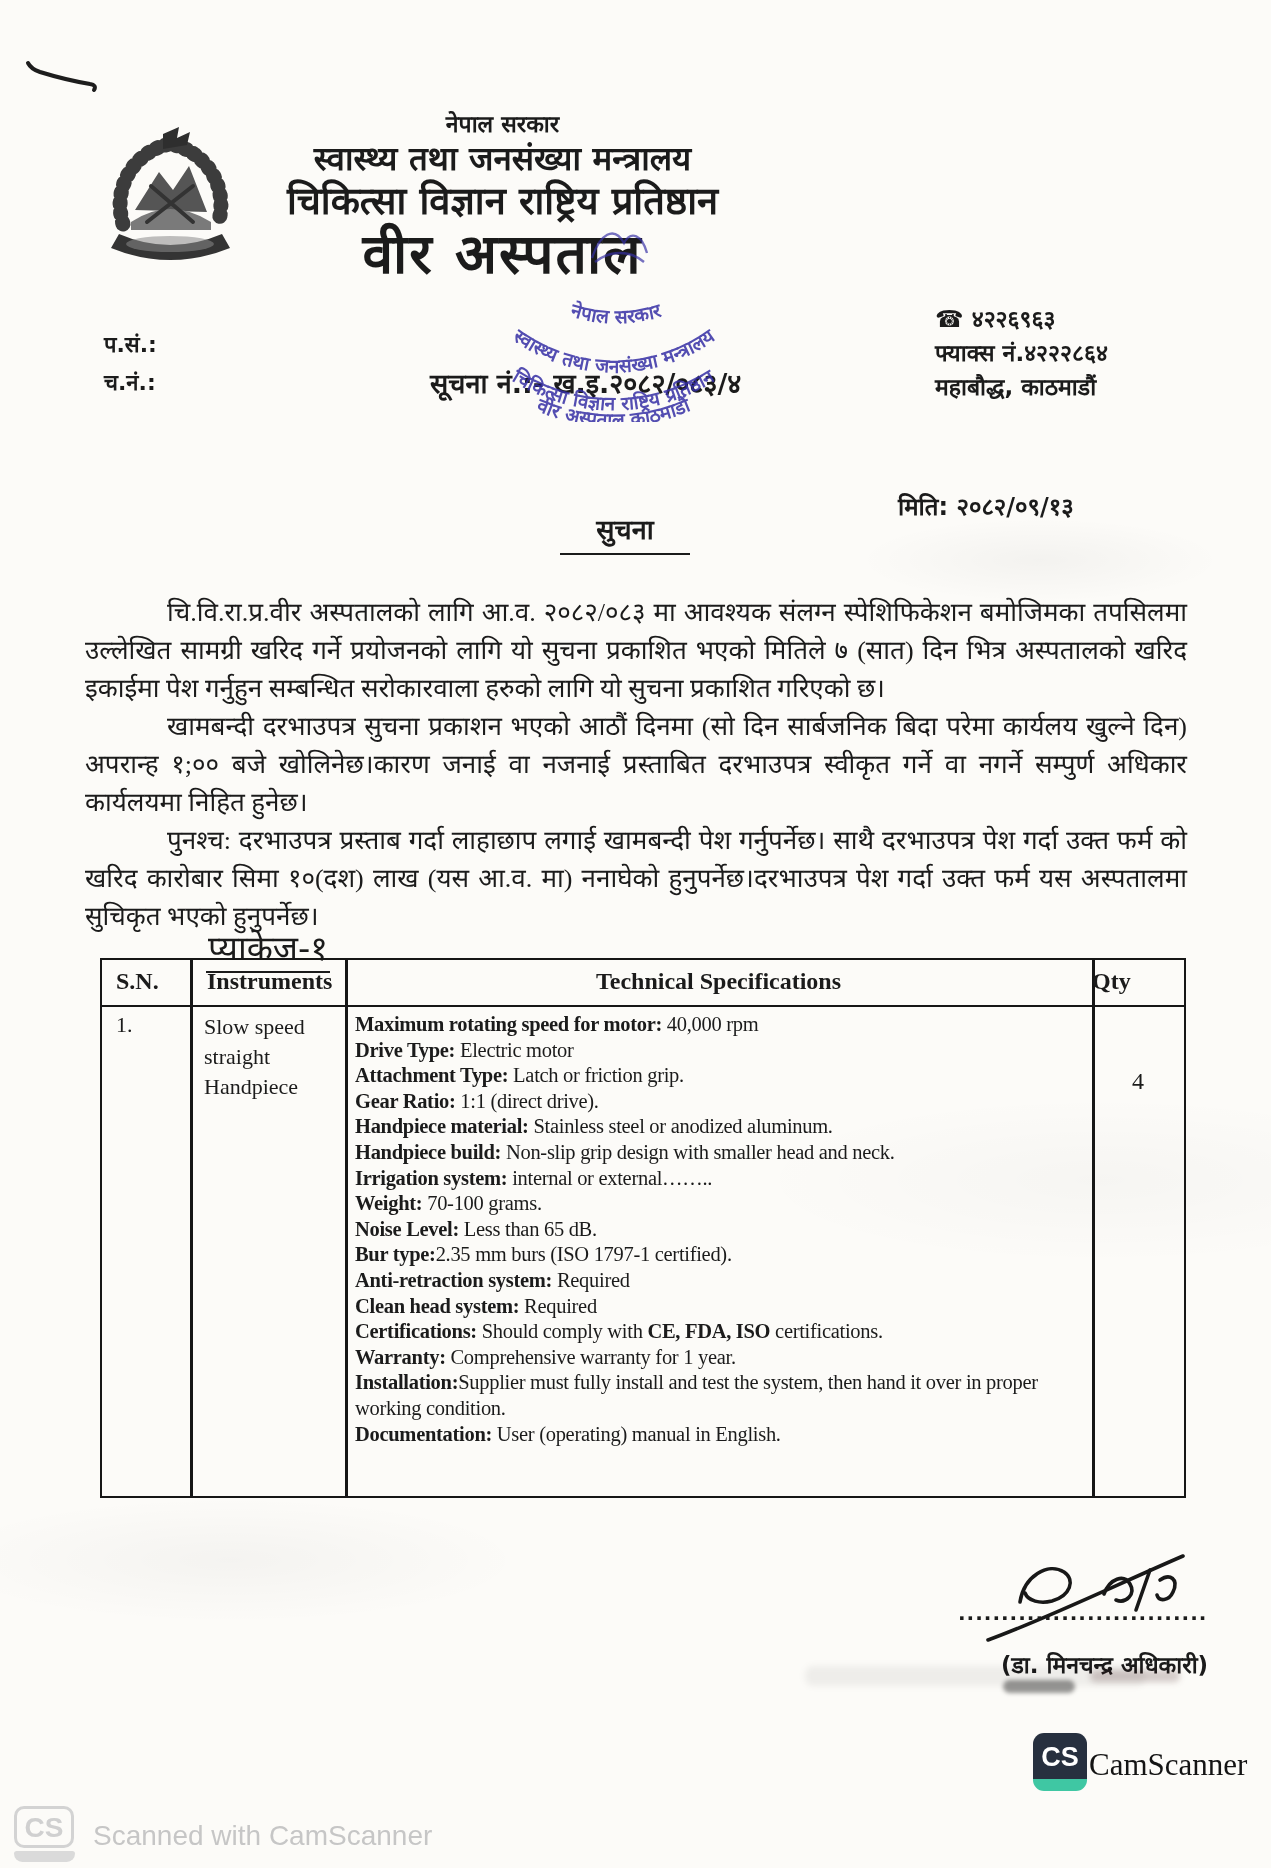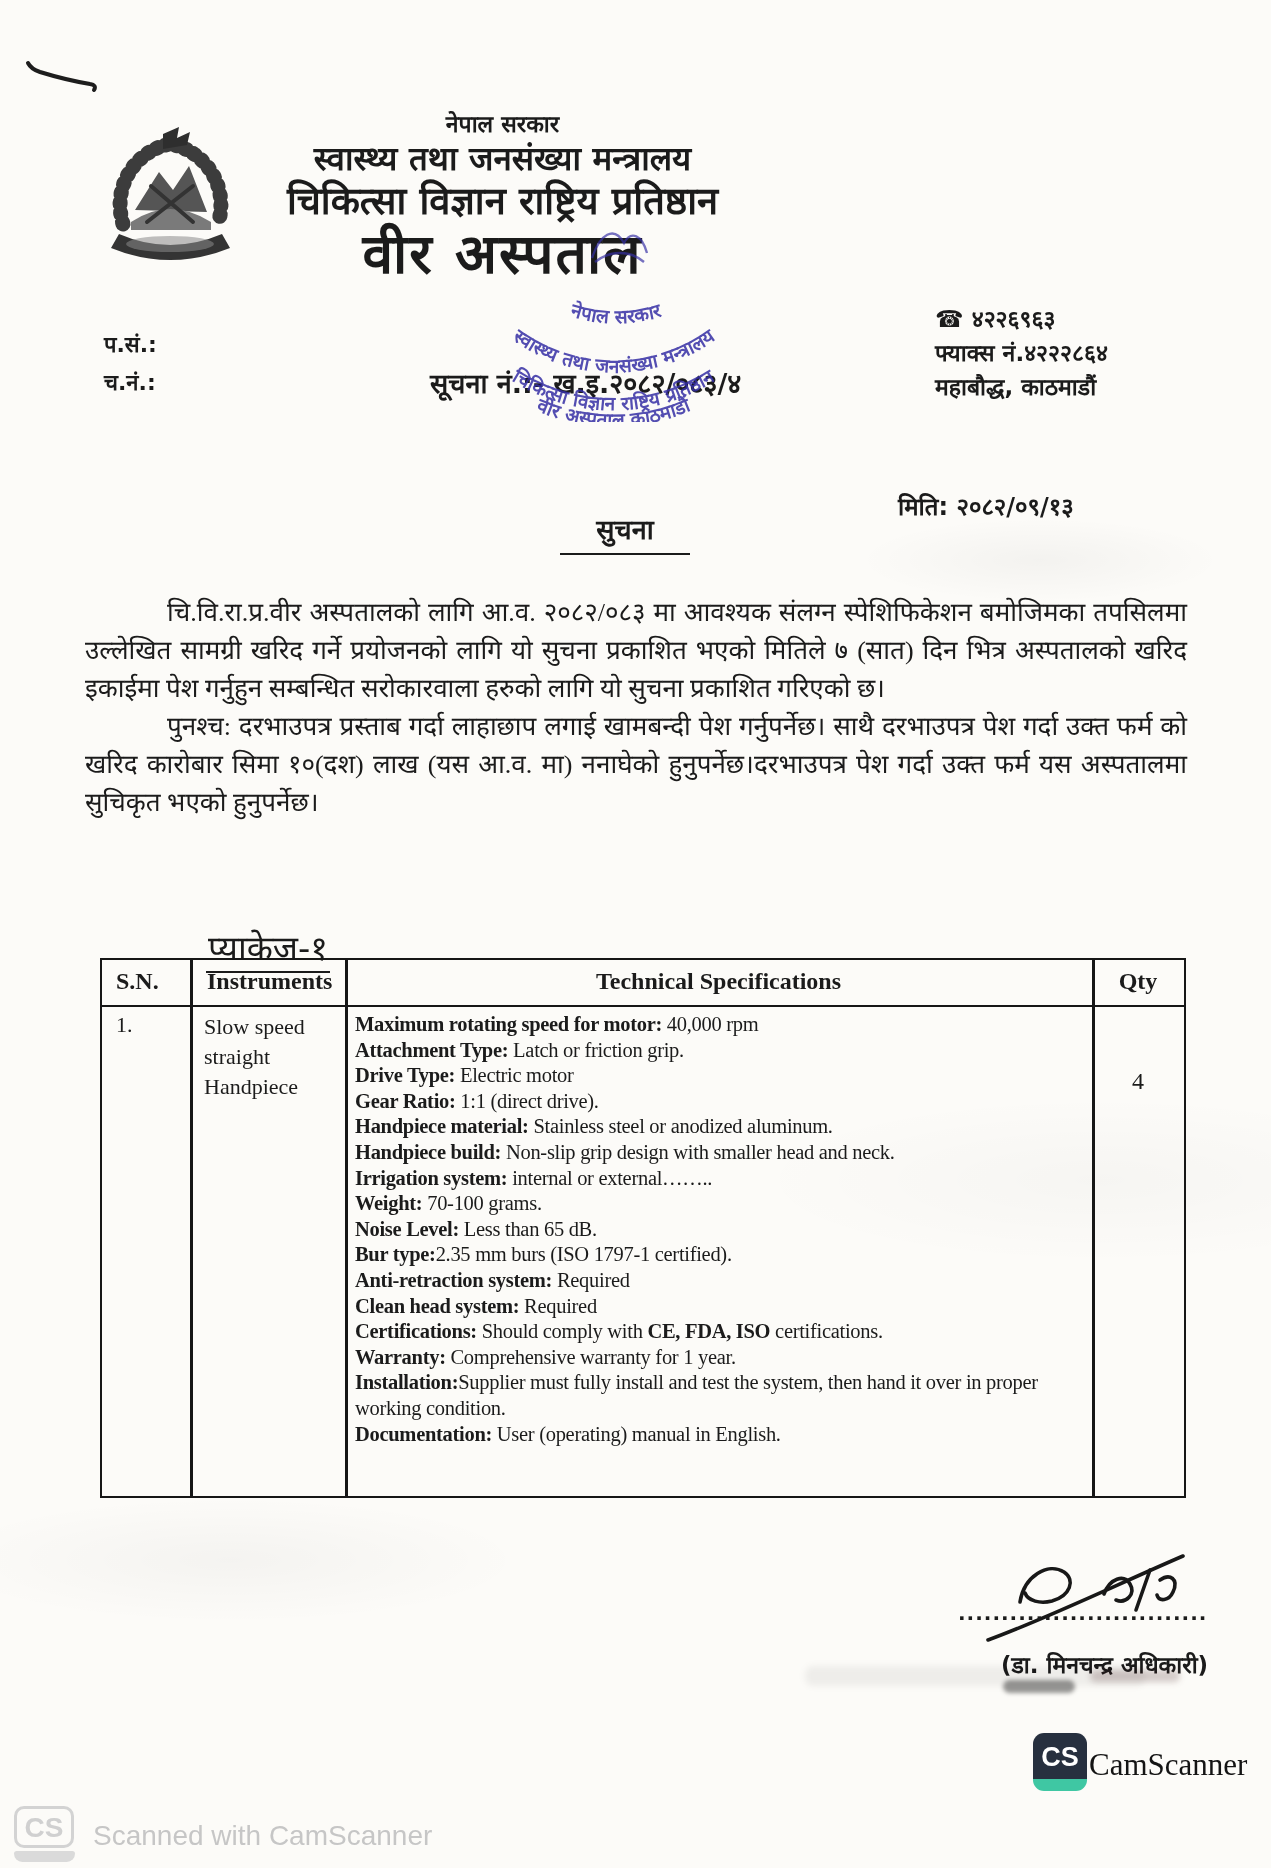--- a/index.html
+++ b/index.html
@@ -109,41 +109,42 @@
   </div>
 
   <div id="notice-no" class="abs">सूचना नं.:- ख.इ.२०८२/०८३/४</div>
 
   <div id="date-line" class="abs">मिति: २०८२/०९/१३</div>
 
   <div id="notice-title" class="abs">सुचना</div>
 
   <div id="body-text" class="abs">
     <p>चि.वि.रा.प्र.वीर अस्पतालको लागि आ.व. २०८२/०८३ मा आवश्यक संलग्न स्पेशिफिकेशन बमोजिमका तपसिलमा उल्लेखित सामग्री खरिद गर्ने प्रयोजनको लागि यो सुचना प्रकाशित भएको मितिले ७ (सात) दिन भित्र अस्पतालको खरिद इकाईमा पेश गर्नुहुन सम्बन्धित सरोकारवाला हरुको  लागि यो सुचना प्रकाशित गरिएको छ।</p>
+    <p>खामबन्दी दरभाउपत्र सुचना प्रकाशन भएको आठौं दिनमा (सो दिन सार्बजनिक बिदा परेमा कार्यलय खुल्ने दिन) अपरान्ह १;०० बजे खोलिनेछ।कारण जनाई वा नजनाई प्रस्ताबित दरभाउपत्र स्वीकृत गर्ने वा नगर्ने सम्पुर्ण अधिकार कार्यलयमा निहित हुनेछ।</p>
     <p>पुनश्च: दरभाउपत्र प्रस्ताब गर्दा लाहाछाप लगाई खामबन्दी पेश गर्नुपर्नेछ। साथै दरभाउपत्र पेश गर्दा उक्त फर्म को खरिद कारोबार सिमा १०(दश) लाख (यस आ.व. मा) ननाघेको हुनुपर्नेछ।दरभाउपत्र पेश गर्दा उक्त फर्म यस अस्पतालमा सुचिकृत भएको हुनुपर्नेछ।</p>
   </div>
 
   <div id="package" class="abs">प्याकेज-१</div>
 
   <div id="spec-table" class="abs">
     <div class="v-line" style="left:88px"></div>
     <div class="v-line" style="left:243px"></div>
     <div class="v-line" style="left:990px"></div>
     <div id="hdr-row">
       <div class="th" style="left:14px">S.N.</div>
       <div class="th" style="left:105px">Instruments</div>
       <div class="th" style="left:243px;width:747px;text-align:center">Technical Specifications</div>
-      <div class="th" style="left:990px;width:92px;text-align:center">Qty</div>
+      <div class="th" style="left:990px;width:92px;">Qty</div>
     </div>
     <div class="cell" style="left:14px;top:52px">1.</div>
     <div class="cell" style="left:102px;top:52px;width:128px;line-height:30px">Slow speed straight Handpiece</div>
     <div class="cell" style="left:253px;top:52px;width:730px">
         <div class="spec-line"><b>Maximum rotating speed for motor:</b> 40,000 rpm</div>
+        <div class="spec-line"><b>Drive Type:</b> Electric motor</div>
         <div class="spec-line"><b>Attachment Type:</b> Latch or friction grip.</div>
-        <div class="spec-line"><b>Drive Type:</b> Electric motor</div>
         <div class="spec-line"><b>Gear Ratio:</b> 1:1 (direct drive).</div>
         <div class="spec-line"><b>Handpiece material:</b> Stainless steel or anodized aluminum.</div>
         <div class="spec-line"><b>Handpiece build:</b> Non-slip grip design with smaller head and neck.</div>
         <div class="spec-line"><b>Irrigation system:</b> internal or external……..</div>
         <div class="spec-line"><b>Weight:</b> 70-100 grams.</div>
         <div class="spec-line"><b>Noise Level:</b> Less than 65 dB.</div>
         <div class="spec-line"><b>Bur type:</b>2.35 mm burs (ISO 1797-1 certified).</div>
         <div class="spec-line"><b>Anti-retraction system:</b> Required</div>
         <div class="spec-line"><b>Clean head system:</b> Required</div>
         <div class="spec-line"><b>Certifications:</b> Should comply with <b>CE, FDA, ISO</b> certifications.</div>

